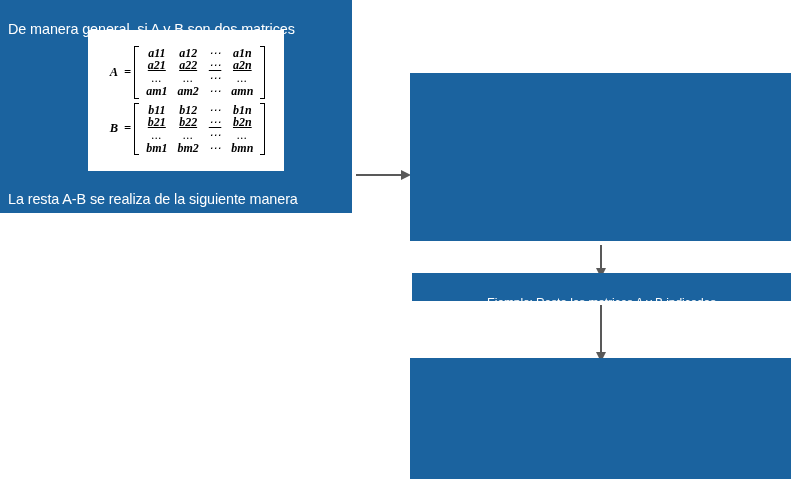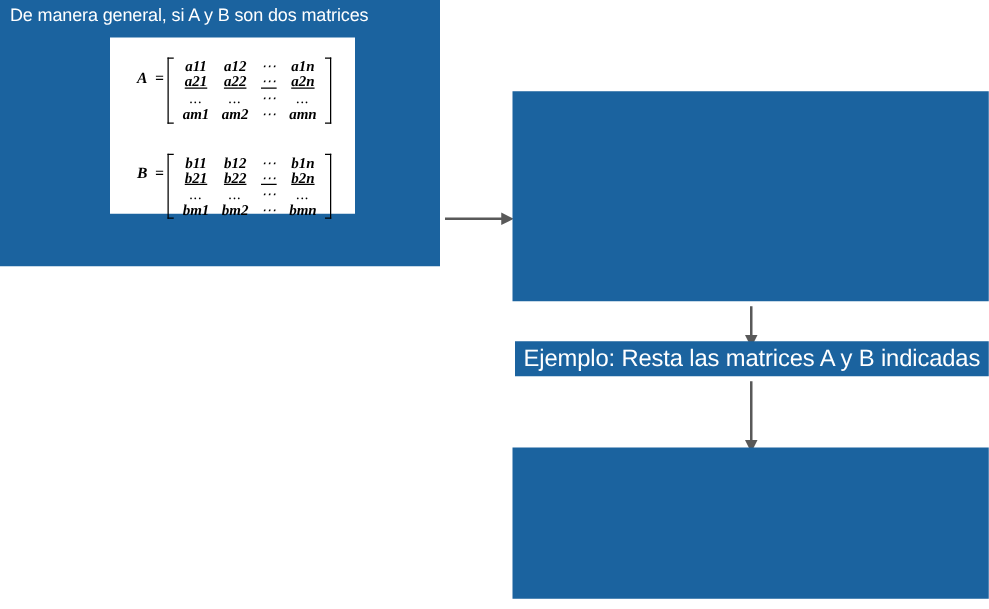--- a/index.html
+++ b/index.html
@@ -25,41 +25,42 @@
     position: absolute;
     background: #ffffff;
     box-sizing: border-box;
   }
   .caption {
     position: absolute;
     color: #ffffff;
     font-family: "Liberation Sans", sans-serif;
     white-space: nowrap;
     line-height: 1;
+    margin-top: 16px;
   }
 
   
   #box1 { left: 0px; top: 0px; width: 352px; height: 213px; }
   #box1-title {
     left: 8px; top: 6px; font-size: 14.4px; letter-spacing: -0.1px;
   }
   #box1-subtitle {
     left: 8px; top: 176px; font-size: 14.4px; letter-spacing: -0.1px;
   }
   #box1-panel { left: 88px; top: 30px; width: 196px; height: 141px; }
 
   
   #box2 { left: 410px; top: 73px; width: 381px; height: 168px; }
 
   
   #banner { left: 412px; top: 273px; width: 379px; height: 28px; }
   #banner-text {
     left: 0; top: 0; width: 379px; height: 28px;
     display: flex; align-items: center; justify-content: center;
-    font-size: 19px; letter-spacing: -0.1px;
+    font-size: 12px; letter-spacing: -0.1px;
   }
 
   
   #box3 { left: 410px; top: 358px; width: 381px; height: 121px; }
 
   
   .arrow-h {
     position: absolute;
     height: 2px;
     background: #595959;
@@ -101,21 +102,20 @@
     font-style: italic;
     font-weight: bold;
     white-space: nowrap;
     padding: 0 3px;
   }
   
   .mat {
     position: relative;
     display: inline-block;
     padding: 1px 7px;
-    margin-top: 20px;
   }
   .mat::before, .mat::after {
     content: "";
     position: absolute;
     top: 0; bottom: 0;
     width: 4px;
     border-top: 1.4px solid #000;
     border-bottom: 1.4px solid #000;
   }
   .mat::before { left: 0; border-left: 1.4px solid #000; }
@@ -206,20 +206,21 @@
                 <td>bm2</td>
                 <td class="dots">⋯</td>
                 <td>bmn</td>
               </tr>
             </tbody>
           </table>
       </span>
     </div>
   </div>
 
+  <div class="caption" id="box1-subtitle">La resta A-B se realiza de la siguiente manera</div>
 </div>
 
 <div class="arrow-h" id="arrow-1"></div>
 
 <div class="blue-box" id="box2">
   
 </div>
 
 <div class="arrow-v" id="arrow-2"></div>
 

